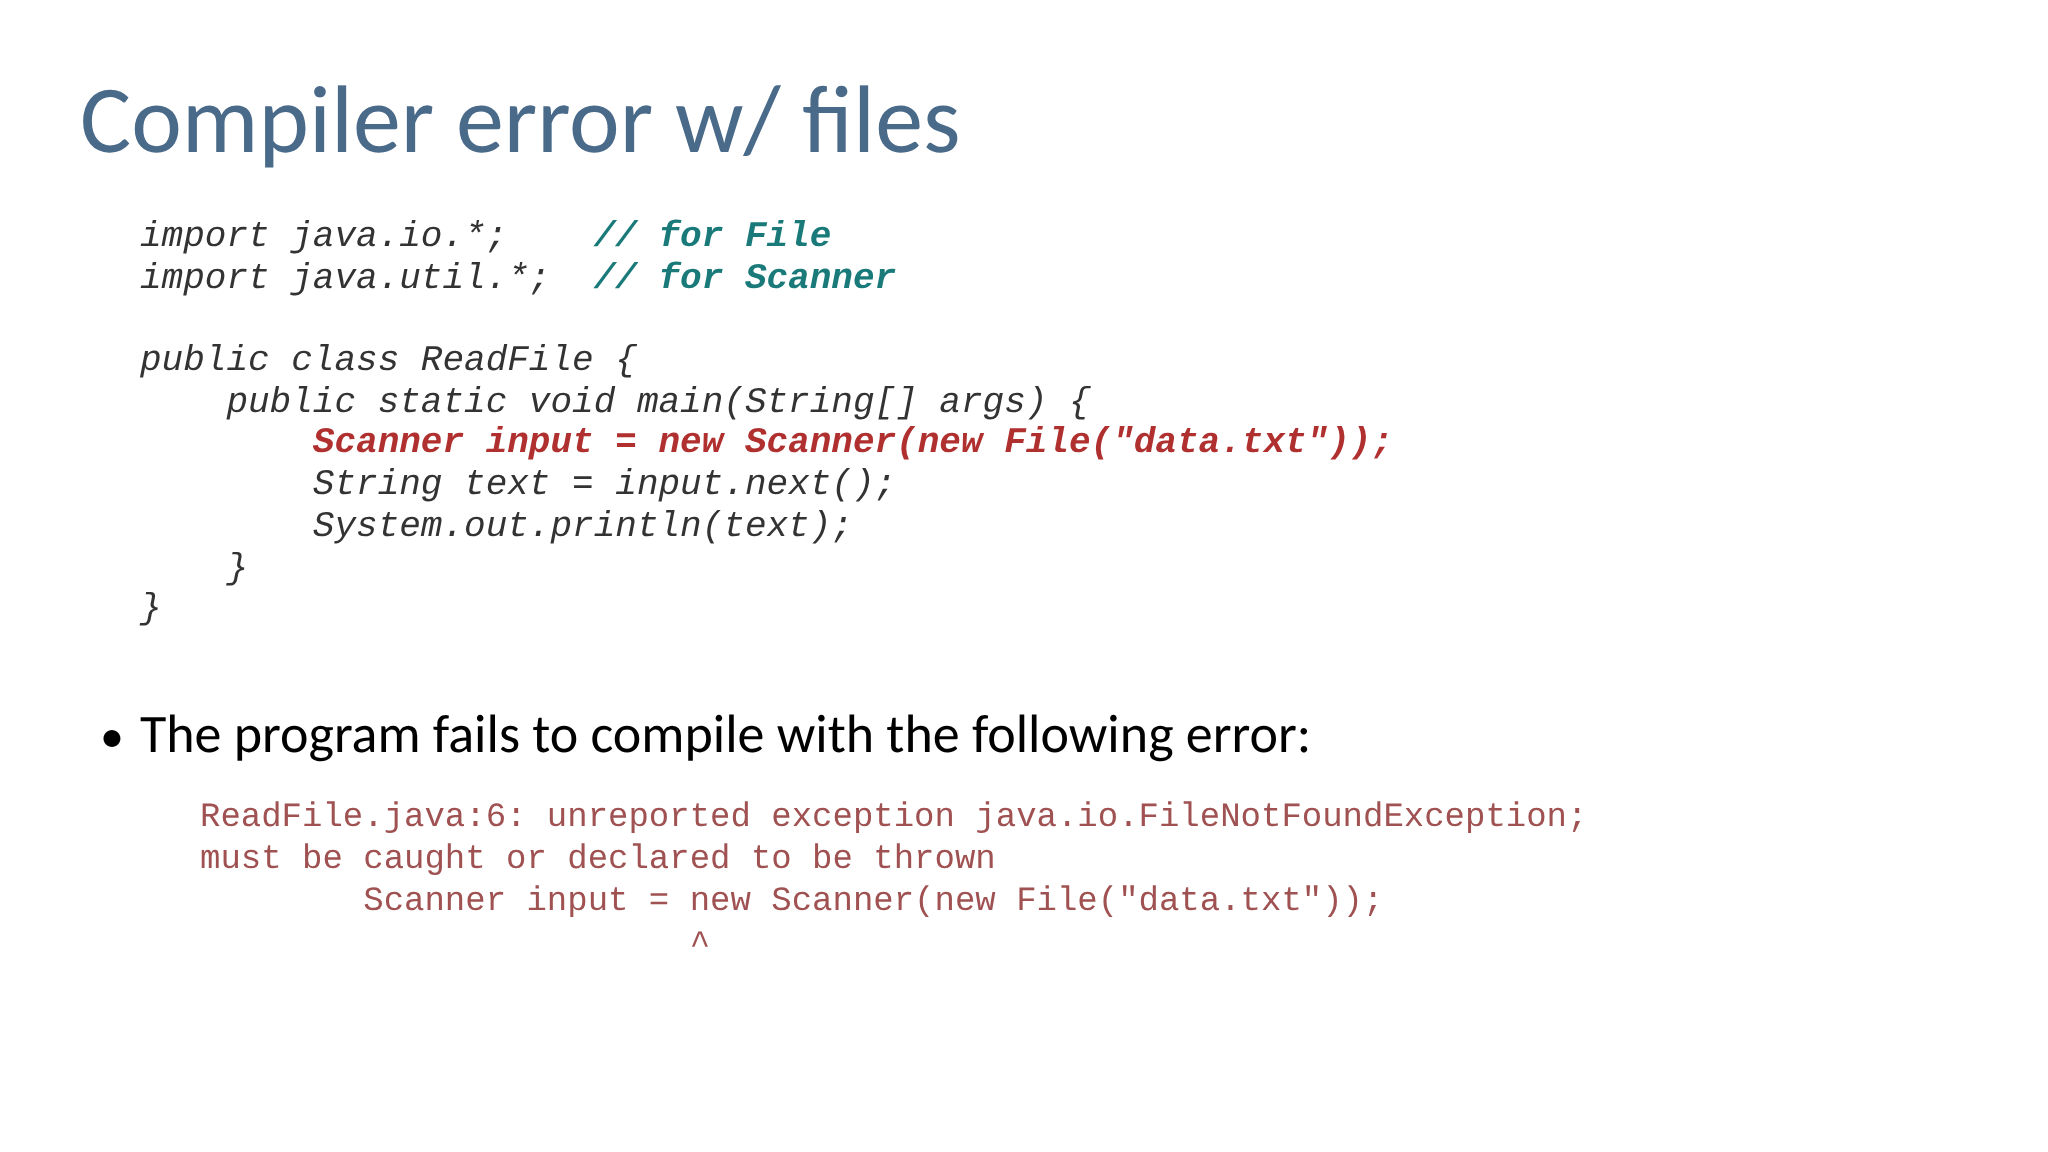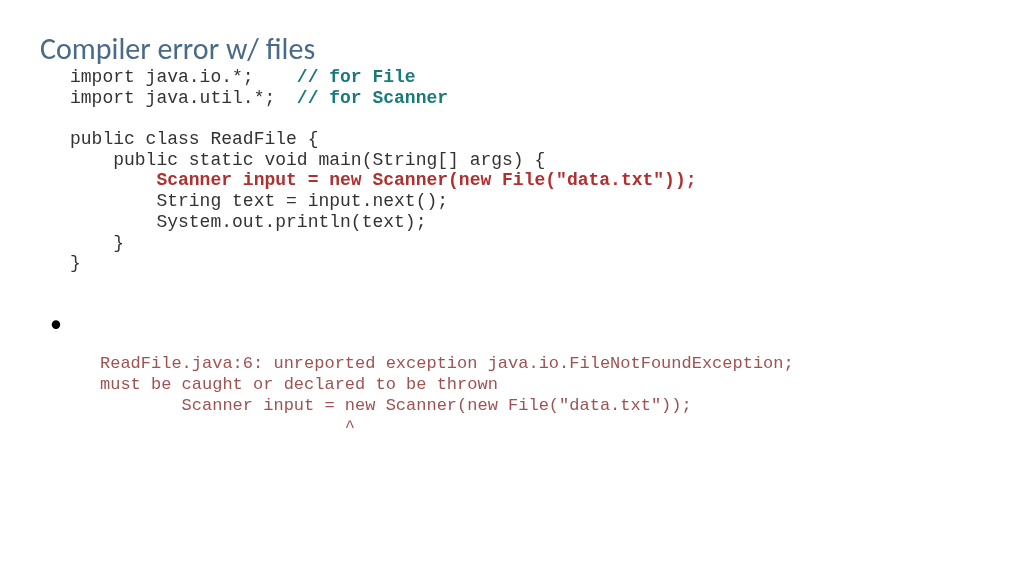--- a/index.html
+++ b/index.html
@@ -8,31 +8,33 @@
     width: 1024px;
     height: 576px;
     background: #ffffff;
     font-family: Calibri, "Segoe UI", sans-serif;
     overflow: hidden;
   }
   .slide {
     padding: 30px 40px;
   }
   .title {
-    font-size: 30px;
+    font-size: 48px;
     color: #4a6a8a;
     font-weight: 400;
+    margin-bottom: 20px;
   }
   .code-block {
     font-family: "Courier New", monospace;
     font-size: 18px;
     color: #333;
     margin-left: 30px;
     line-height: 1.15;
     white-space: pre;
+    font-style: italic;
   }
   .comment-bold {
     color: #1a7a7a;
     font-weight: bold;
   }
   .highlight-red {
     color: #b03030;
     font-weight: bold;
   }
   .bullet-row {
@@ -73,20 +75,21 @@
 <span>public class ReadFile {</span>
 <span>    public static void main(String[] args) {</span>
 <span class="highlight-red">        Scanner input = new Scanner(new File("data.txt"));</span>
 <span>        String text = input.next();</span>
 <span>        System.out.println(text);</span>
 <span>    }</span>
 <span>}</span></div>
 
   <div class="bullet-row">
     <span class="bullet-dot">•</span>
+    <span class="bullet-text">The program fails to compile with the following error:</span>
   </div>
 
   <div class="error-block"><span>ReadFile.java:6: unreported exception java.io.FileNotFoundException;</span>
 <span>must be caught or declared to be thrown</span>
 <span>        Scanner input = new Scanner(new File("data.txt"));</span>
 <span>                        ^</span></div>
 
 </div>
 
 </body></html>

